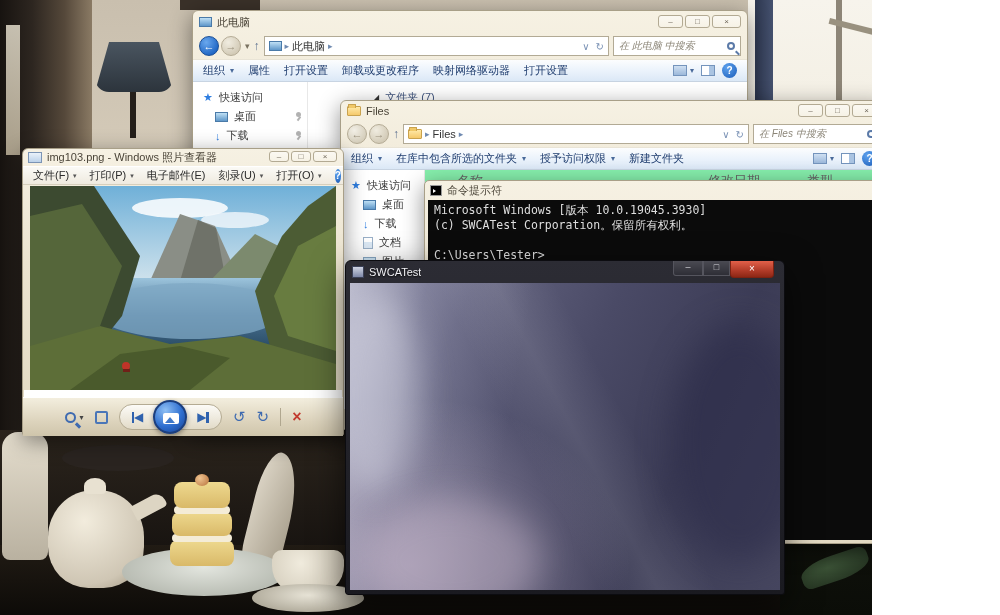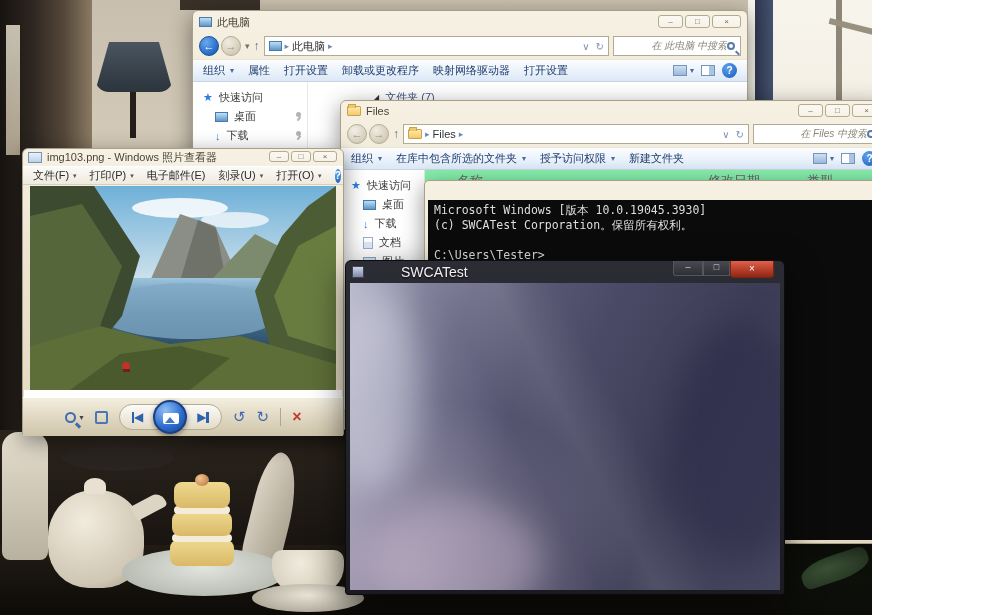--- a/index.html
+++ b/index.html
@@ -55,21 +55,21 @@
   .navrow { display:flex; align-items:center; gap:4px; padding:2px 6px; height:26px; }
   .navbtn { width:20px; height:20px; border-radius:50%; font-size:11px; line-height:19px; text-align:center; }
   .navbtn.back { background:radial-gradient(circle at 35% 30%,#6aa8ee,#1f66c4 75%); color:#fff; border:1px solid #1a4e96; }
   .navbtn.back.dis { background:radial-gradient(circle at 35% 30%,#f2efe6,#d4cdba 75%); color:#9a917d; border:1px solid #b5ac96; }
   .navbtn.fwd { background:radial-gradient(circle at 35% 30%,#f0ece0,#d2cab6 75%); color:#9a917d; border:1px solid #b5ac96; margin-left:-2px; }
   .navglyph { font-size:9px; color:#7a7260; }
   .upglyph { font-size:12px; color:#5b6f8e; }
   .addrbar { flex:1; height:20px; background:#fff; border:1px solid #b2aa95; display:flex; align-items:center; gap:3px; padding:0 4px; font-size:11px; color:#333; }
   .addr-tail { margin-left:auto; display:flex; gap:6px; color:#7a92b5; font-size:10px; }
   .searchbox { width:128px; height:20px; background:#fff; border:1px solid #b2aa95; display:flex; align-items:center; padding:0 5px; }
-  .searchbox .ph { flex:1; font-size:10px; font-style:italic; color:#8c8678; white-space:nowrap; overflow:hidden;text-align:right; }
+  .searchbox .ph { flex:1; font-size:10px; font-style:italic; color:#8c8678; white-space:nowrap; overflow:hidden; }
   .mag { width:8px; height:8px; border:2px solid #5b7aa8; border-radius:50%; position:relative; flex:none; }
   .mag::after { content:""; position:absolute; width:5px; height:2px; background:#5b7aa8; transform:rotate(45deg); left:6px; top:8px; }
   .crumb-ico { width:13px; height:11px; flex:none; }
   .crumb-sep { color:#6f8ab0; font-size:9px; }
 
   .cmdbar { height:23px; background:linear-gradient(#fcfdfe,#eaf2fb 55%,#dbe8f6); border-top:1px solid #e9e4d6; border-bottom:1px solid #c8d4e2;
     display:flex; align-items:center; gap:14px; padding:0 10px; font-size:11px; color:#1e3c6e; }
   .cmdbar .it { white-space:nowrap; }
   .cmdbar .sep-caret { font-size:8px; color:#4a6a9a; margin-left:-9px; }
   .cmdbar-right { margin-left:auto; display:flex; align-items:center; gap:7px; }
@@ -146,21 +146,21 @@
   .cmd-text { flex:1; padding:3px 6px; font-family:"DejaVu Sans Mono",monospace; font-size:11.5px; line-height:15px; color:#dedede; white-space:pre; overflow:hidden; }
   .cmd-scroll { width:13px; background:#cdc6b4; display:flex; flex-direction:column; justify-content:space-between; align-items:center; }
   .cmd-scroll .arr { font-size:7px; color:#6b6355; line-height:12px; }
 
   
   #swca { left:345px; top:260px; width:440px; height:335px; z-index:50; border-radius:6px 6px 3px 3px;
     border:1px solid #0c0c10; box-shadow:0 12px 34px rgba(0,0,0,.6); overflow:hidden;
     background:linear-gradient(#2c2c34,#1a1a20); }
   #swca .titlebar { height:22px; }
   .swca-ico { width:12px; height:12px; background:linear-gradient(#cfd4e2,#7e88a8); border:1px solid #3c4258; flex:none; }
-  #swca .title-text { color:#f0f0f4; text-shadow:0 1px 2px #000; font-size:14px;margin-left:32px; }
+  #swca .title-text { color:#f0f0f4; text-shadow:0 1px 2px #000; font-size:11px; }
   .swca-caps { position:absolute; right:10px; top:0; display:flex; }
   .swca-cap { height:15px; border:1px solid #55555e; border-top:none; background:linear-gradient(#4a4a52,#2e2e36);
     color:#d8d8dc; font-size:9px; line-height:13px; text-align:center; }
   .swca-cap.mn { width:30px; border-radius:0 0 0 3px; }
   .swca-cap.mx { width:27px; }
   .swca-cap.cl { width:44px; height:17px; background:linear-gradient(#e2604a,#b13b28 60%,#8e2715); border-color:#7e2212; color:#fff; border-radius:0 0 4px 4px; font-size:10px; line-height:15px; }
   .swca-body { position:absolute; left:4px; right:4px; top:22px; bottom:4px; overflow:hidden;
     background:
       radial-gradient(ellipse at 14% 92%, rgba(200,185,205,.55), transparent 42%),
       linear-gradient(100deg, rgba(225,225,238,.55) 0%, rgba(170,170,195,.28) 16%, rgba(0,0,0,0) 38%),
@@ -450,20 +450,28 @@
           </span>
       </span>
       <span class="pv-rot">↺</span>
       <span class="pv-rot">↻</span>
       <span class="pv-div"></span>
       <span class="pv-del">×</span>
     </div>
   </div>
 
   <div class="win aero" id="cmd">
+    <div class="titlebar">
+      <span class="cmd-ico"></span>
+      <span class="title-text">命令提示符</span>
+      <span class="caps">
+        <span class="cap">–</span>
+        <span class="cap">□</span>
+      </span>
+    </div>
     <div class="cmd-body">
       <div class="cmd-text"><span>Microsoft Windows [版本 10.0.19045.3930]</span>
 <span>(c) SWCATest Corporation。保留所有权利。</span>
 <span></span>
 <span>C:\Users\Tester&gt;</span></div>
       <div class="cmd-scroll">
         <span class="arr">▲</span>
         <span class="arr">▼</span>
       </div>
     </div>

